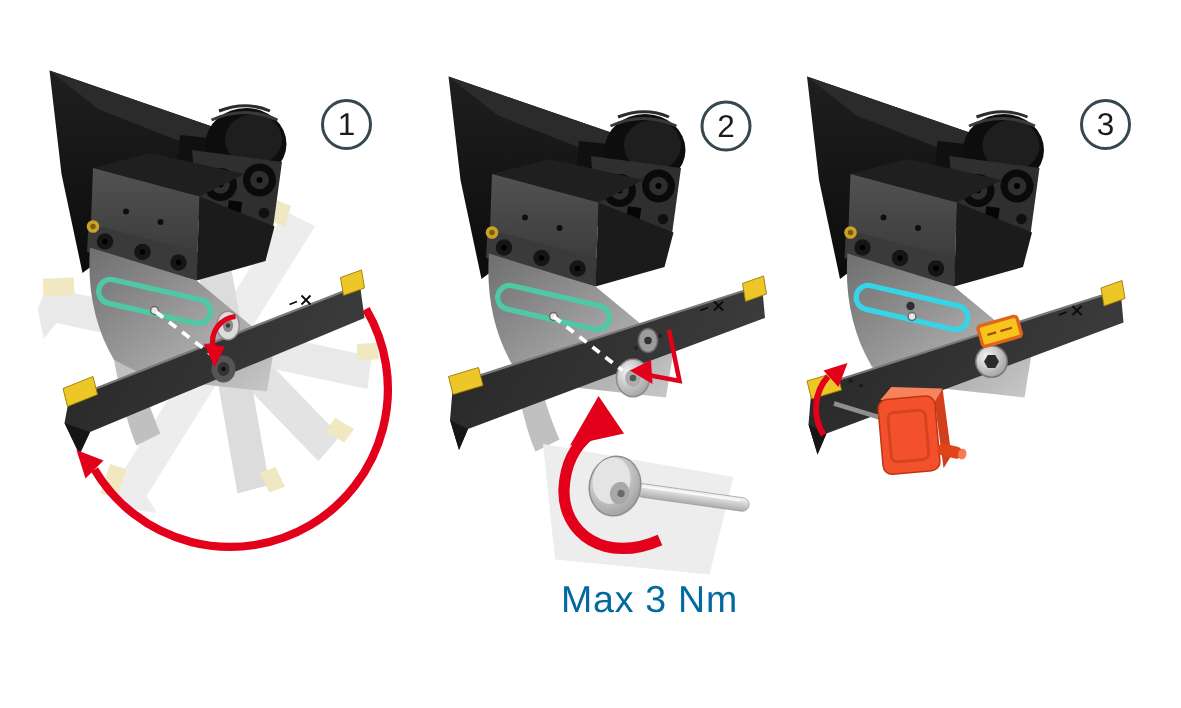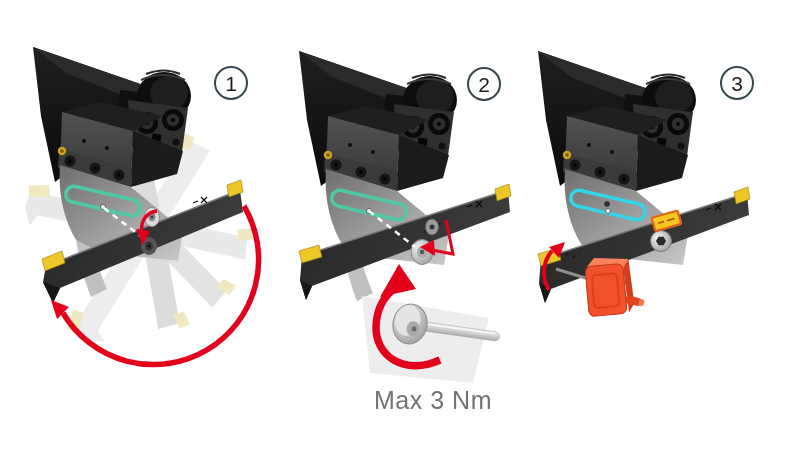--- a/index.html
+++ b/index.html
@@ -8,21 +8,21 @@
     overflow:hidden;font-family:"Liberation Sans",sans-serif;
   }
   #stage svg{position:absolute;left:0;top:0;}
   .badge{
     position:absolute;width:30px;height:30px;border:2px solid #37474f;border-radius:50%;
     display:flex;align-items:center;justify-content:center;
     font-size:21px;font-weight:400;color:#1c1c1c;background:transparent;line-height:1;
   }
   .torque-label{
     position:absolute;left:338px;top:386px;width:190px;text-align:center;
-    font-size:25px;font-weight:400;color:#737373;letter-spacing:0.5px;
+    font-size:25px;font-weight:400;color:#0369a1;letter-spacing:0.5px;
   }
 </style>
 </head>
 <body>
 
 <div id="stage">
 
 <svg width="787" height="472" viewBox="0 0 787 472">
   <defs>
     <linearGradient id="gPlate" x1="0" y1="0" x2="0" y2="1">

